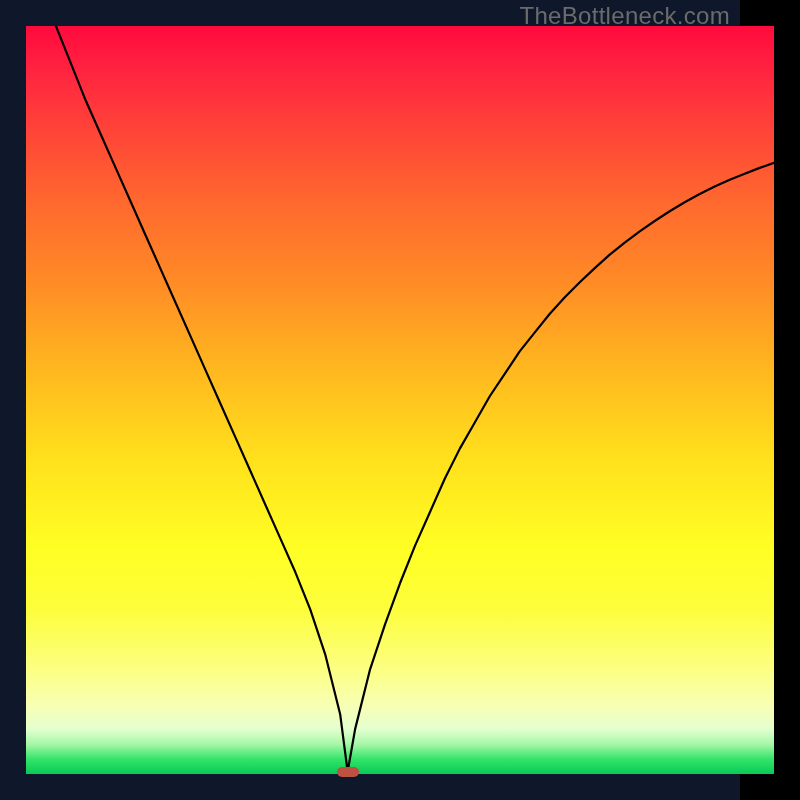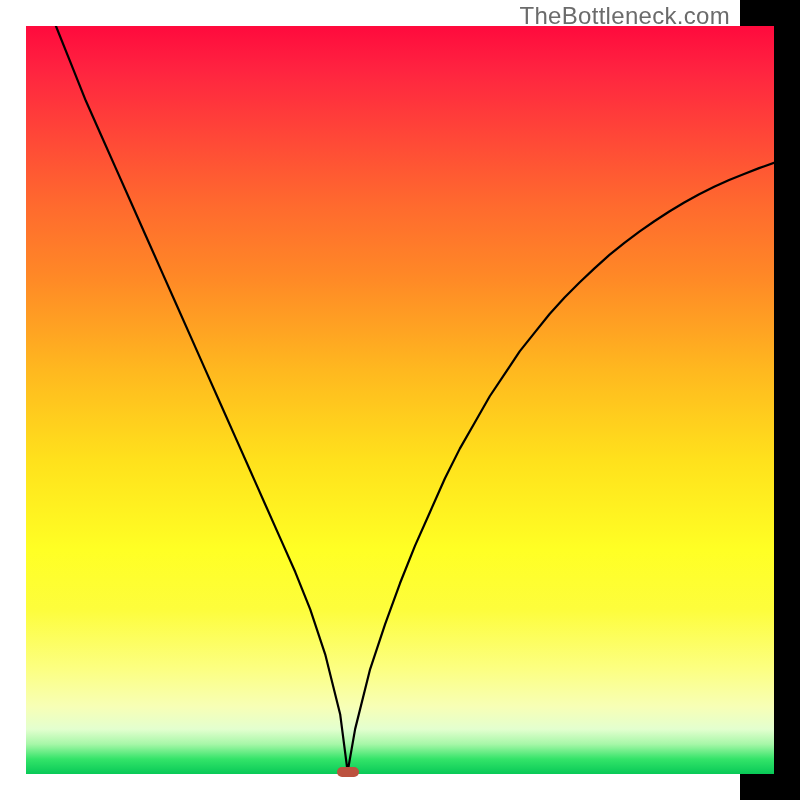--- a/index.html
+++ b/index.html
@@ -8,21 +8,21 @@
     width: 800px;
     height: 800px;
     overflow: hidden;
     background: #000;
     font-family: Arial, Helvetica, sans-serif;
   }
   .frame {
     position: relative;
     width: 740px;
     height: 800px;
-    background: #ffffff;
+    background: #0f172a;
   }
   .plot-wrap {
     position: absolute;
     left: 26px;
     top: 26px;
     width: 748px;
     height: 748px;
   }
   .plot-bg {
     position: absolute;

